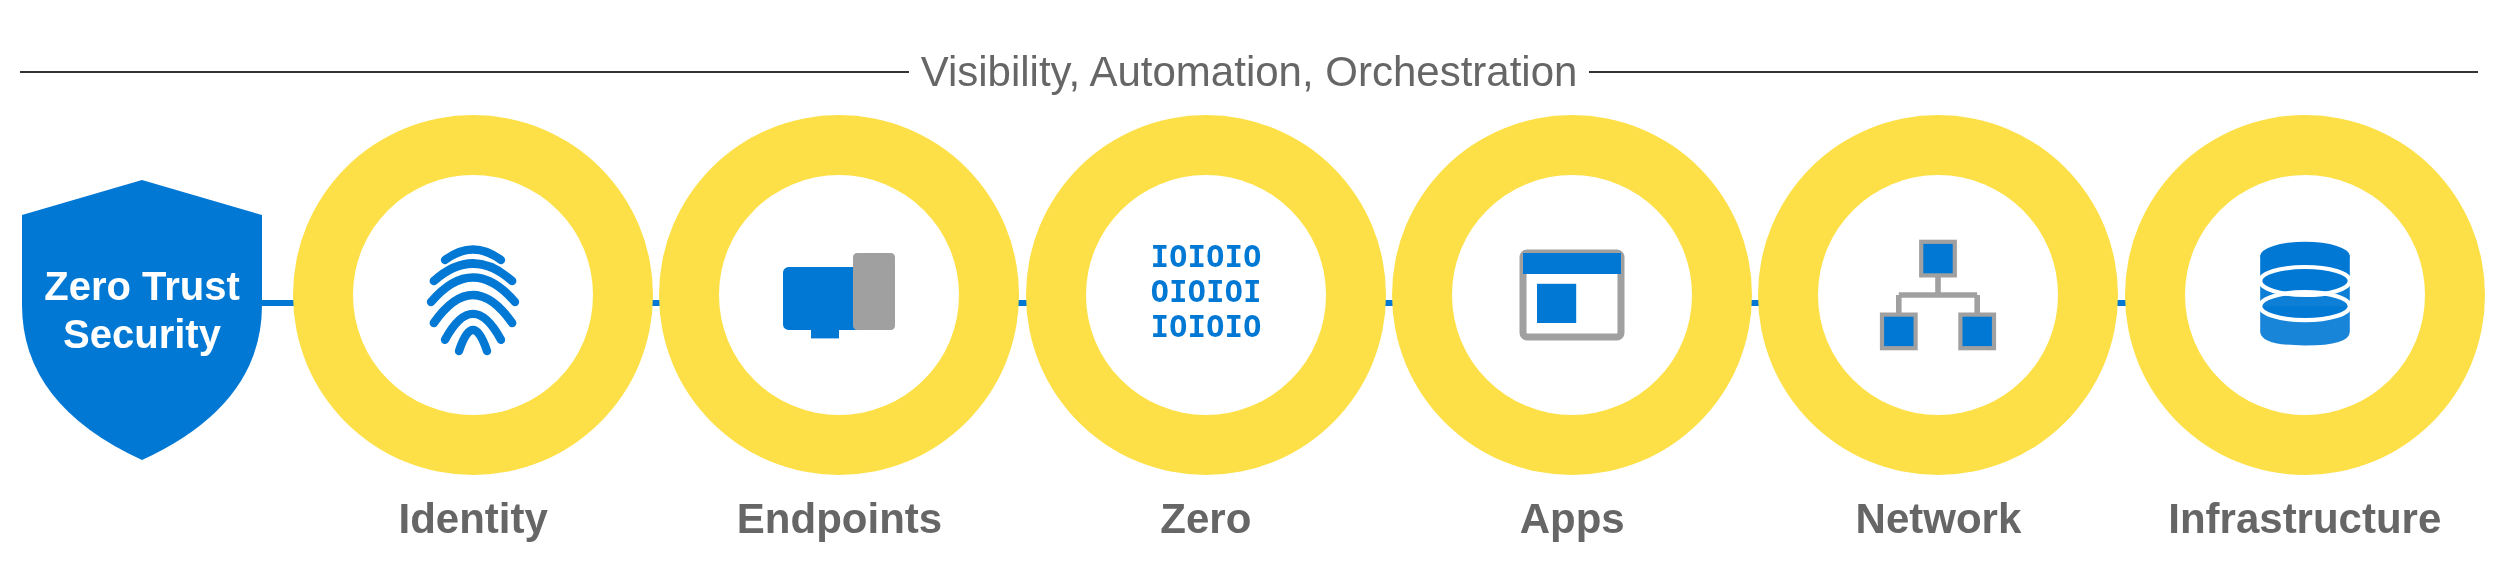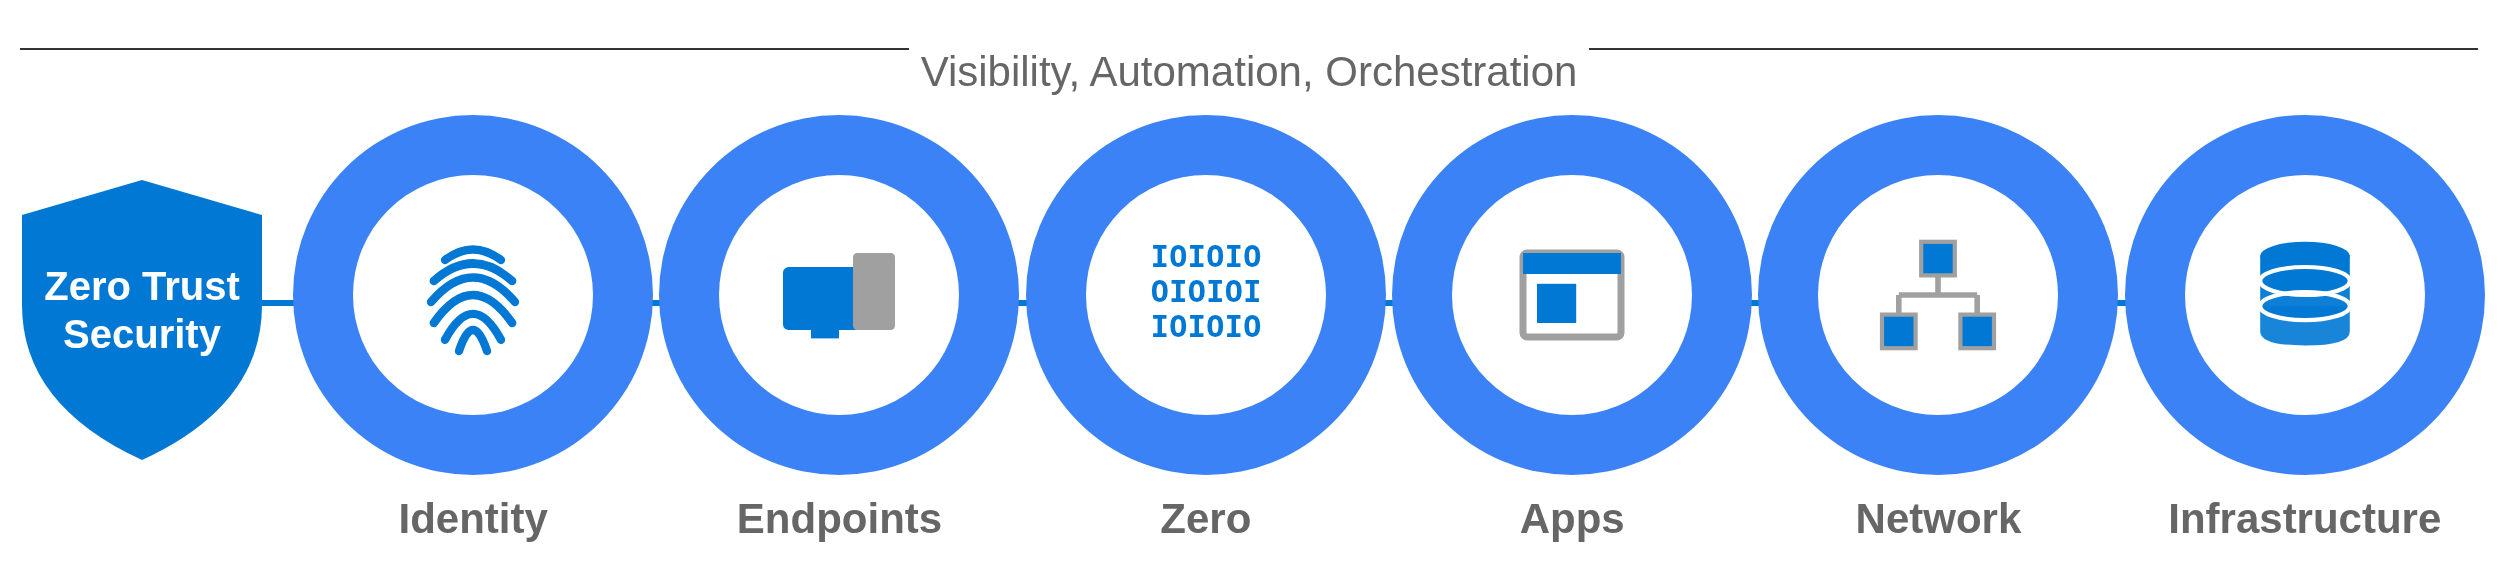--- a/index.html
+++ b/index.html
@@ -9,20 +9,21 @@
       width: 2498px;
       height: 571px;
       position: relative;
     }
     .header-line {
       position: absolute;
       top: 48px;
       left: 20px;
       right: 20px;
       display: flex;
+      align-items: center;
       gap: 12px;
     }
     .header-line .line {
       flex: 1;
       height: 2px;
       background: #333;
     }
     .header-text {
       color: #666;
       font-size: 42px;
@@ -80,21 +81,21 @@
     .pillar {
       display: flex;
       flex-direction: column;
       align-items: center;
       gap: 20px;
     }
     .circle {
       width: 360px;
       height: 360px;
       border-radius: 50%;
-      background: #3b82f6;
+      background: #fde047;
       display: flex;
       align-items: center;
       justify-content: center;
       position: relative;
       text-align: right;
     }
     .circle-inner {
       width: 240px;
       height: 240px;
       border-radius: 50%;

